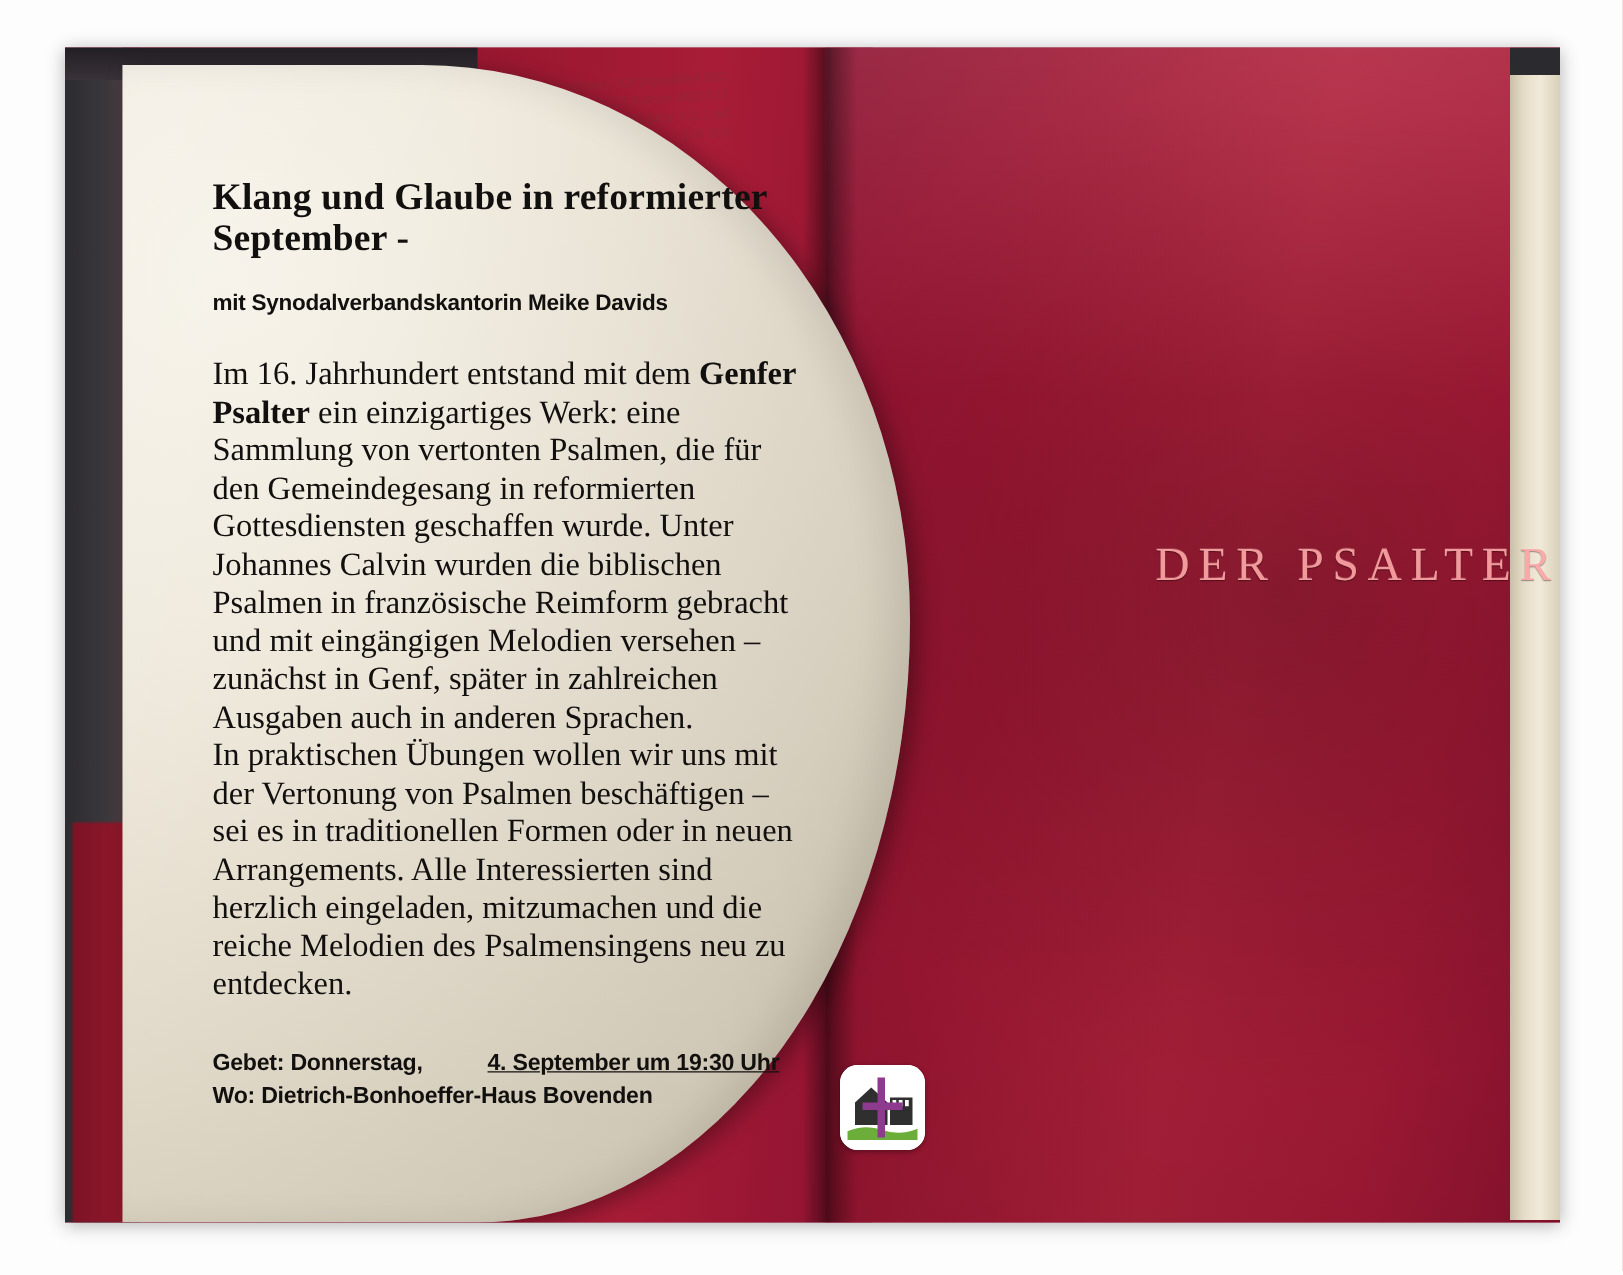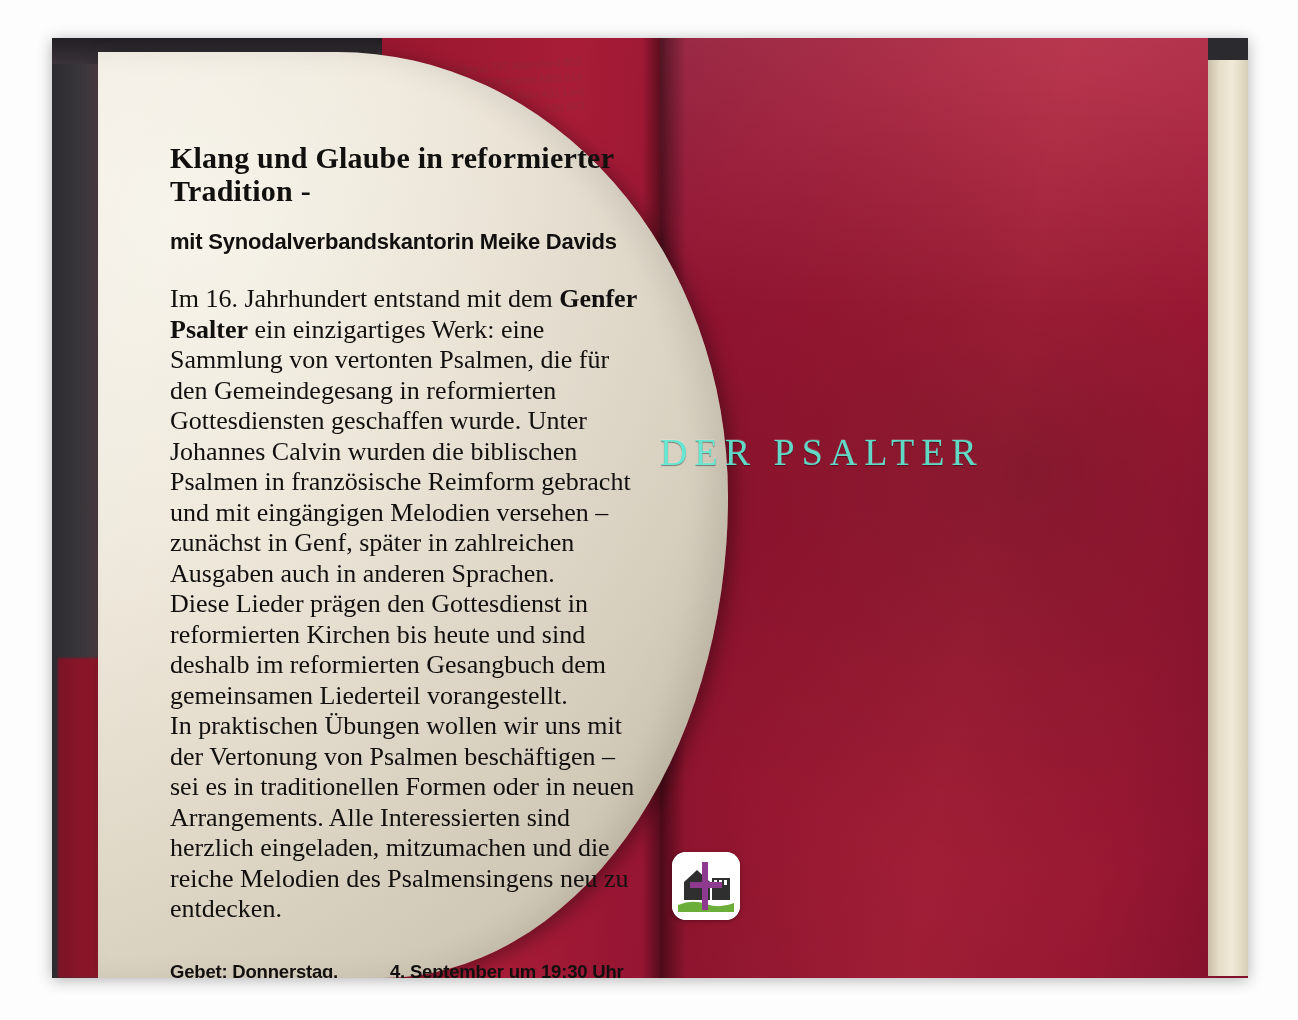--- a/index.html
+++ b/index.html
@@ -146,21 +146,21 @@
   .title {
     font-weight: bold;
     font-size: 30px;
     line-height: 33px;
     margin: 0 0 23px 0;
     letter-spacing: 0.2px;
   }
   .subtitle {
     font-family: "Liberation Sans", sans-serif;
     font-weight: bold;
-    font-size: 22px;
+    font-size: 18px;
     line-height: 24px;
     margin: 0 0 30px 0;
     letter-spacing: -0.2px;
   }
   .body-para {
     font-size: 26px;
     line-height: 30.5px;
     margin: 0;
     width: 472px;
   }
@@ -175,22 +175,22 @@
     letter-spacing: -0.2px;
   }
   .details .u { text-decoration: underline; margin-left: 47px; }
 
   
   .cover-title {
     position: absolute;
     left: 608px;
     top: 392px;
     width: 588px;
-    text-align: left;
-    color: #5eead4;
+    text-align: right;
+    color: #fca5a5;
     font-family: "Liberation Serif", serif;
     font-size: 38px;
     letter-spacing: 7px;
     text-shadow: 0 1px 1px rgba(0,0,0,0.45), 0 -1px 0 rgba(255,255,255,0.18);
     opacity: 0.92;
   }
 
   
   .logo {
     position: absolute;
@@ -236,28 +236,27 @@
 431 Lied
 536 863</div>
 
     <div class="page">
       <div class="page-shade"></div>
     </div>
 
     <div class="page-text">
       <h1 class="title">
         <span>Klang und Glaube in reformierter</span><br>
-        <span>Tradition -</span><br>
+        <span>September -</span><br>
       </h1>
 
       <p class="subtitle">mit Synodalverbandskantorin Meike Davids</p>
 
       <p class="body-para para-1"><span>Im 16. Jahrhundert entstand mit dem </span><b>Genfer Psalter</b><span> ein einzigartiges Werk: eine Sammlung von vertonten Psalmen, die für den Gemeindegesang in reformierten Gottesdiensten geschaffen wurde. Unter Johannes Calvin wurden die biblischen Psalmen in französische Reimform gebracht und mit eingängigen Melodien versehen – zunächst in Genf, später in zahlreichen Ausgaben auch in anderen Sprachen.</span></p>
 
-      <p class="body-para para-2">Diese Lieder prägen den Gottesdienst in reformierten Kirchen bis heute und sind deshalb im reformierten Gesangbuch dem gemeinsamen Liederteil vorangestellt.</p>
 
       <p class="body-para para-3">In praktischen Übungen wollen wir uns mit der Vertonung von Psalmen beschäftigen – sei es in traditionellen Formen oder in neuen Arrangements. Alle Interessierten sind herzlich eingeladen, mitzumachen und die reiche Melodien des Psalmensingens neu zu entdecken.</p>
 
       <div class="details">
         <div><span>Gebet: Donnerstag, </span><span class="u">4. September um 19:30 Uhr</span></div>
         <div><span>Wo: </span><span>Dietrich-Bonhoeffer-Haus Bovenden</span></div>
       </div>
     </div>
 
     <div class="cover-title">DER PSALTER</div>

